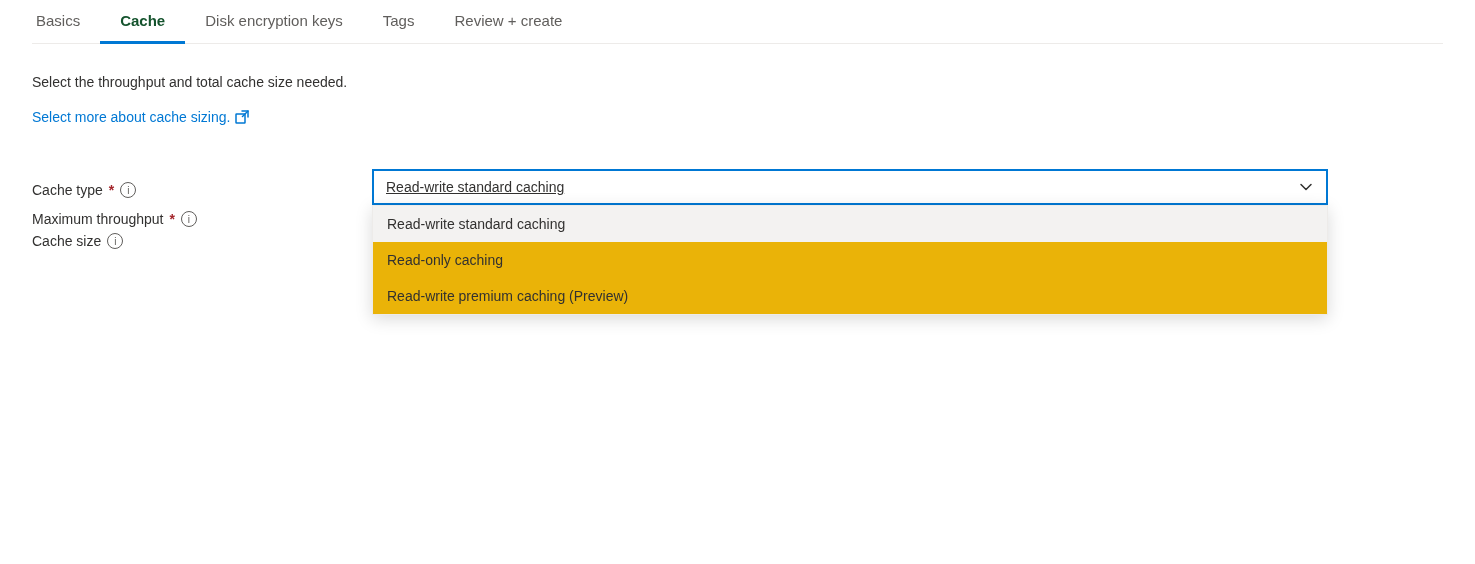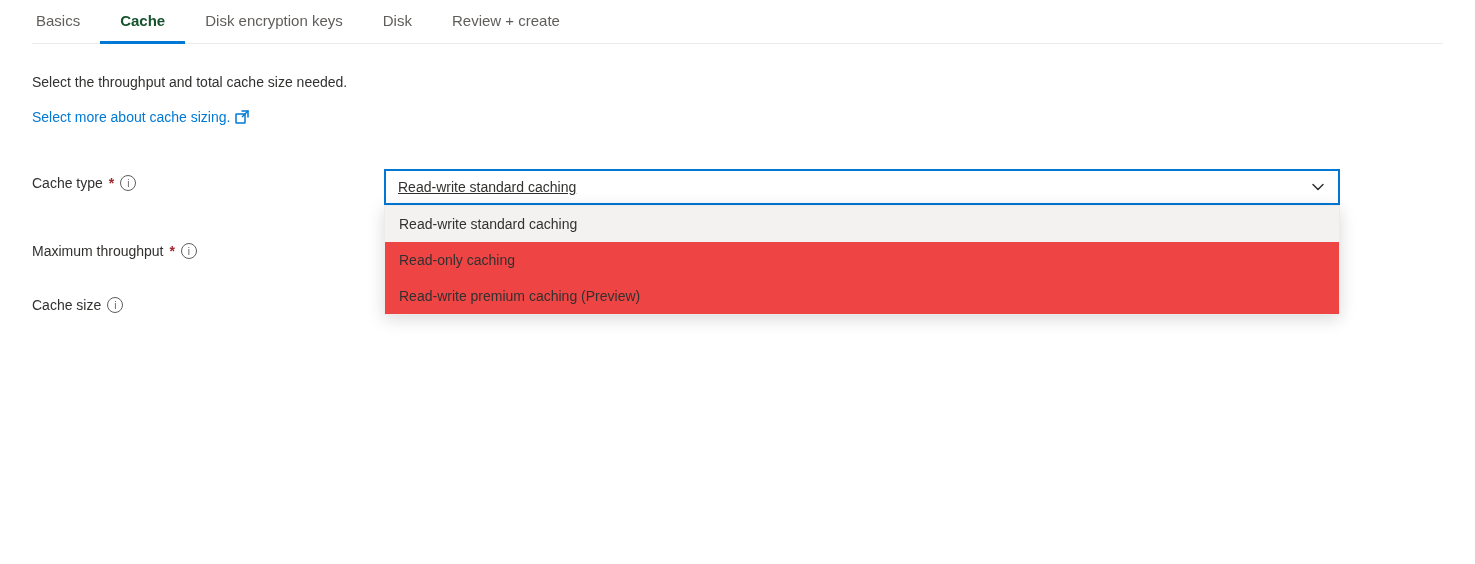--- a/index.html
+++ b/index.html
@@ -76,23 +76,21 @@
       display: inline-block;
     }
 
     
     .form-section {
       margin-top: 8px;
     }
 
     .form-row {
       display: flex;
-      align-items: flex-start;
-      margin-bottom: 32px;
-      gap: 12px;
+      align-items: center;
     }
 
     .form-label {
       width: 340px;
       font-size: 14px;
       color: #323130;
       display: flex;
       align-items: center;
       gap: 6px;
       padding-top: 6px;
@@ -153,38 +151,38 @@
       border: 1px solid #edebe9;
       box-shadow: 0 4px 16px rgba(0,0,0,0.15);
       z-index: 100;
     }
 
     .dropdown-option {
       padding: 10px 14px;
       font-size: 14px;
       color: #323130;
       cursor: pointer;
-      background: #ef4444;
+      background: #eab308;
     }
 
     .dropdown-option:first-child {
       background: #f3f2f1;
     }
   </style>
 </head>
 <body>
 
 <div class="page-container">
 
   
   <nav class="tabs">
     <div class="tab-item">Basics</div>
     <div class="tab-item active">Cache</div>
     <div class="tab-item">Disk encryption keys</div>
-    <div class="tab-item">Disk</div>
+    <div class="tab-item">Tags</div>
     <div class="tab-item">Review + create</div>
   </nav>
 
   
   <p class="description">Select the throughput and total cache size needed.</p>
 
   
   <a class="learn-more-link">
     <span>Select more about cache sizing.</span>
     <svg class="external-icon" viewBox="0 0 14 14" fill="none" xmlns="http://www.w3.org/2000/svg">

